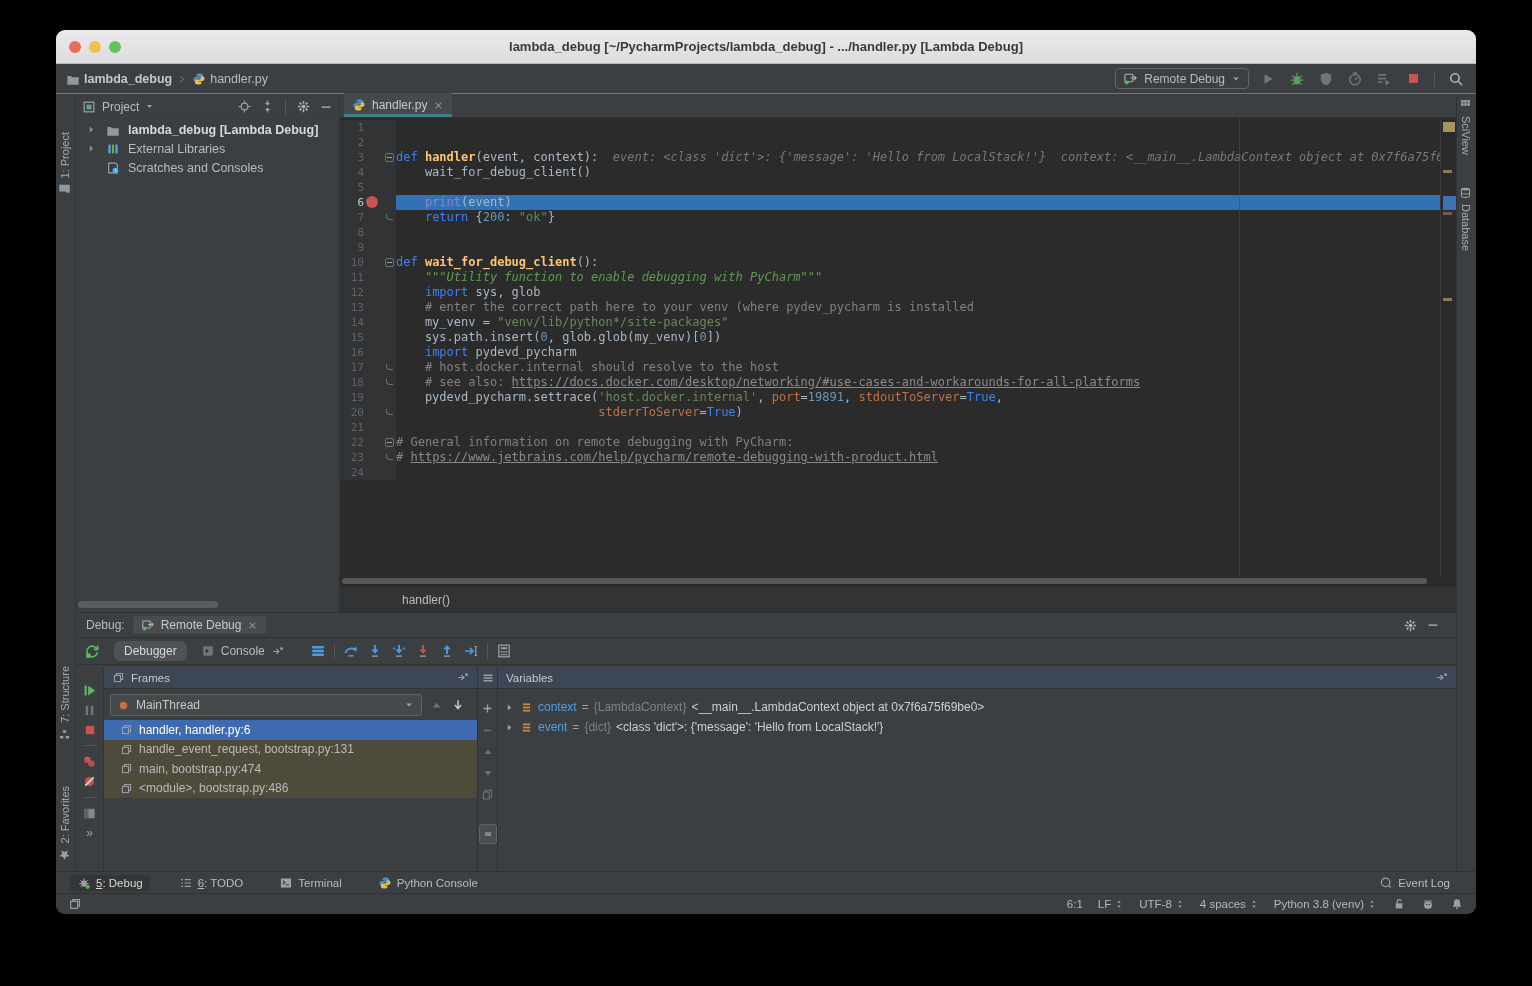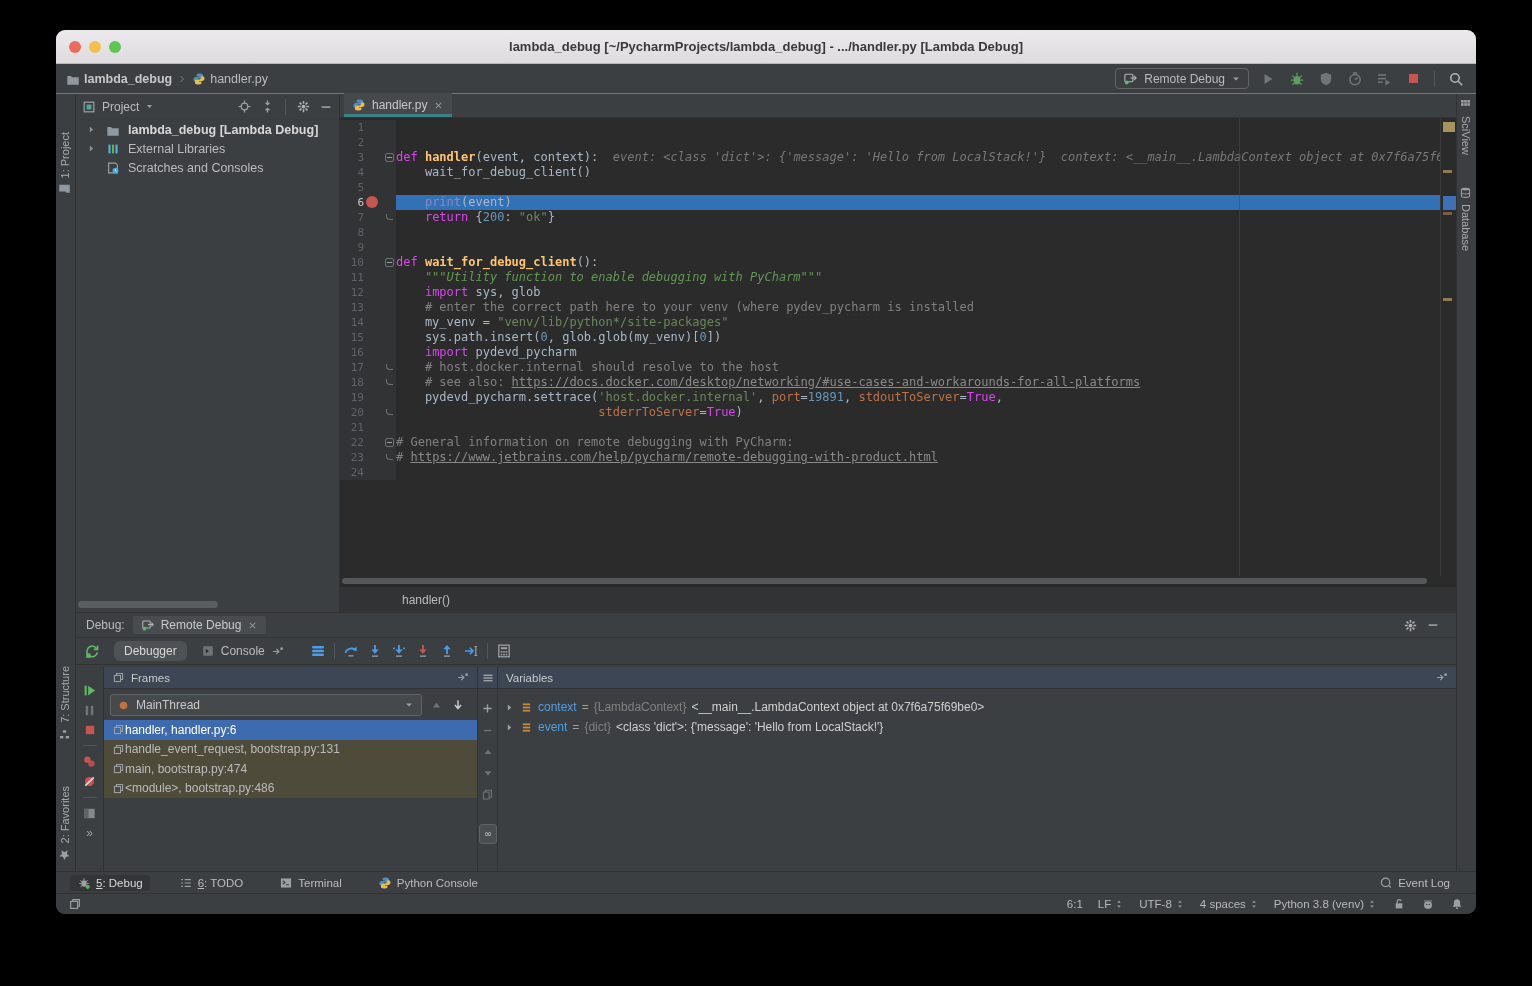--- a/index.html
+++ b/index.html
@@ -56,21 +56,21 @@
   .ln{width:24px;text-align:right;color:#606366;font:11px/15px "DejaVu Sans Mono",monospace;}
   .exec .ln{color:#C8C8C8;}
   .bpcol{width:18px;position:relative;}
   .bp-dot{position:absolute;left:2px;top:1px;width:12px;height:12px;border-radius:50%;background:#C75450;}
   .foldcol{width:14px;display:flex;justify-content:center;}
   .fold-open{width:9px;height:9px;margin-top:3px;border:1px solid #6E7072;border-radius:2px;position:relative;}
   .fold-open::after{content:"";position:absolute;left:1px;right:1px;top:3px;height:1px;background:#9DA0A3;}
   .fold-end{width:7px;height:6px;margin-top:4px;border-left:1px solid #6E7072;border-bottom:1px solid #6E7072;border-bottom-left-radius:4px;}
   .line-body{flex:1;white-space:pre;overflow:hidden;font:12px/15px "DejaVu Sans Mono",monospace;color:#A9B7C6;}
   .exec .line-body{background:#3271B6;}
-  .c-kw{color:#d946ef;}.c-fn{color:#FFC66D;font-weight:bold;}.c-str{color:#6A8759;}.c-num{color:#6897BB;}
+  .c-kw{color:#3b82f6;}.c-fn{color:#FFC66D;font-weight:bold;}.c-str{color:#6A8759;}.c-num{color:#6897BB;}
   .c-cmt{color:#808080;}.c-doc{color:#629755;font-style:italic;}.c-plain{color:#A9B7C6;}
   .c-hint{color:#787878;font-style:italic;}.c-link{color:#8A8A8A;text-decoration:underline;}
   .c-kwarg{color:#BE7245;}.c-builtin{color:#8888C6;}
   .c-typo{color:#A9B7C6;text-decoration:underline wavy #5C8A5C 1px;text-underline-offset:3px;}
   .c-cmt-typo{color:#808080;text-decoration:underline wavy #5C8A5C 1px;text-underline-offset:3px;}
   .c-str-typo{color:#6A8759;text-decoration:underline wavy #5C8A5C 1px;text-underline-offset:3px;}
   .error-stripe{position:absolute;top:24px;right:0;width:16px;height:458px;background:#2B2B2B;border-left:1px solid #3A3A3A;}
   .stripe-mark{position:absolute;left:2px;}
   .ed-hscroll{position:absolute;top:484px;left:2px;right:18px;height:7px;}
   .ed-hthumb{height:6px;border-radius:3px;background:#55585A;width:99%;}
@@ -89,21 +89,21 @@
   .hsep{width:14px;height:1px;background:#555;margin:3px 0;}
   .more-ic{color:#9DA0A3;font-size:12px;}
   .frames-pane{width:374px;border-right:1px solid #323232;position:relative;}
   .pane-header{height:22px;background:#3C4654;border-bottom:1px solid #323232;display:flex;align-items:center;gap:6px;
                padding:0 8px;color:#C8CACC;font-size:11.5px;}
   .pane-header .spacer{flex:1;}
   .thread-row{display:flex;align-items:center;gap:8px;padding:5px 6px 4px 6px;}
   .thread-combo{flex:1;height:22px;border:1px solid #5E6366;border-radius:3px;background:#45494A;display:flex;
                 align-items:center;gap:7px;padding:0 7px;color:#C8C8C8;font-size:12px;}
   .thread-combo .spacer{flex:1;}
-  .frame-row{display:flex;align-items:center;gap:0;height:19.5px;padding-left:8px;font-size:12px;color:#BBBBBB;white-space:nowrap;}
+  .frame-row{display:flex;align-items:center;gap:6px;height:19.5px;padding-left:16px;font-size:12px;color:#BBBBBB;white-space:nowrap;}
   .frame-row.selected{background:#3E6AAF;color:#FFFFFF;}
   .frame-row.lib{background:#4E4B3B;}
   .midbar{width:20px;border-right:1px solid #323232;display:flex;flex-direction:column;align-items:center;gap:9px;background:#3C3F41;}
   .midbar .hd{height:22px;background:#3C4654;width:100%;display:flex;align-items:center;justify-content:center;border-bottom:1px solid #323232;margin-bottom:4px;}
   .inf-box{width:18px;height:20px;background:#4A4E50;border:1px solid #5E6366;border-radius:3px;display:flex;align-items:center;justify-content:center;margin-top:14px;}
   .vars-pane{flex:1;position:relative;}
   .var-row{display:flex;align-items:center;gap:5px;height:20px;padding-left:6px;font-size:12px;white-space:nowrap;}
   .var-rows{padding-top:8px;}
   .vname{color:#4F9EE3;}
   .veq{color:#9DA0A3;}

